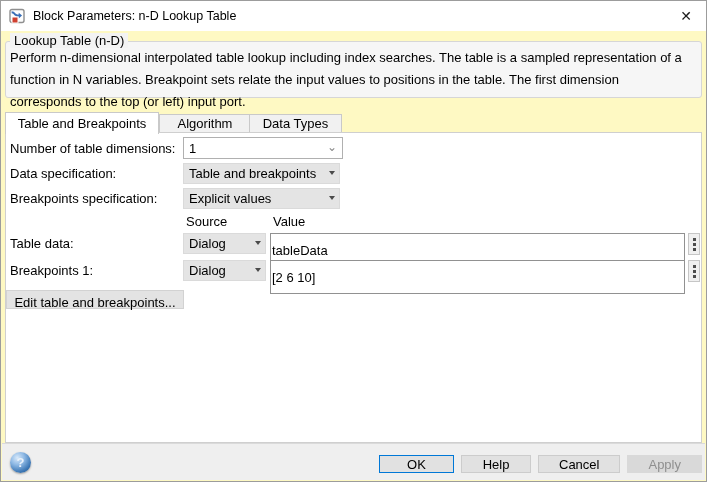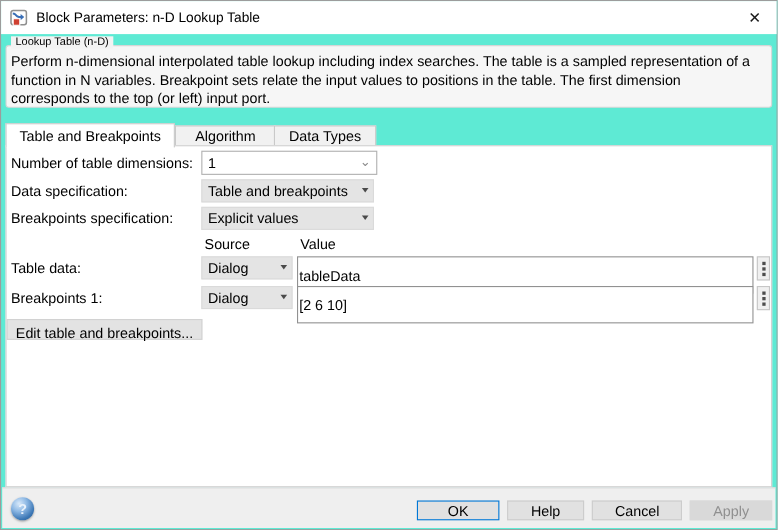--- a/index.html
+++ b/index.html
@@ -8,21 +8,21 @@
     font-family: "Liberation Sans", sans-serif;
     font-size: 13px;
     color: #000;
     background: #efefef;
     overflow: hidden;
     position: relative;
   }
   .dialog {
     position: absolute; inset: 0;
     border: 1px solid #9c9c9c;
-    background: #5eead4;
+    background: #fef9c3;
   }
   
   .titlebar {
     position: absolute; left: 0; top: 0; right: 0; height: 30px;
     background: #ffffff;
     display: flex; align-items: center;
     padding-left: 8px;
   }
   .app-icon { width: 17px; height: 17px; margin-right: 7px; flex: 0 0 auto; }
   .title-text { font-size: 12.5px; color: #000; white-space: nowrap; }
@@ -33,25 +33,25 @@
   }
   
   .groupbox {
     position: absolute; left: 4px; right: 4px; top: 40px; height: 57px;
     border: 1px solid #d6d6d6; border-radius: 3px;
     background: #f6f6f6;
   }
   .groupbox-legend {
     position: absolute; top: -9px; left: 4px;
     background: #f3f3f3; padding: 0 4px;
-    font-size: 10px; color: #000; white-space: nowrap;
+    font-size: 13px; color: #000; white-space: nowrap;
   }
   .groupbox-desc {
     position: absolute; left: 4px; right: 8px; top: 5px;
-    font-size: 13px; line-height: 17px; color: #000;
+    font-size: 13px; line-height: 22px; color: #000;
   }
   
   .tabbar { position: absolute; left: 4px; top: 111px; height: 21px; }
   .tab {
     position: absolute; top: 2px; height: 19px;
     background: #f1f1f1;
     border: 1px solid #c9c9c9;
     display: flex; align-items: center; justify-content: center;
     font-size: 13px; z-index: 2;
   }

